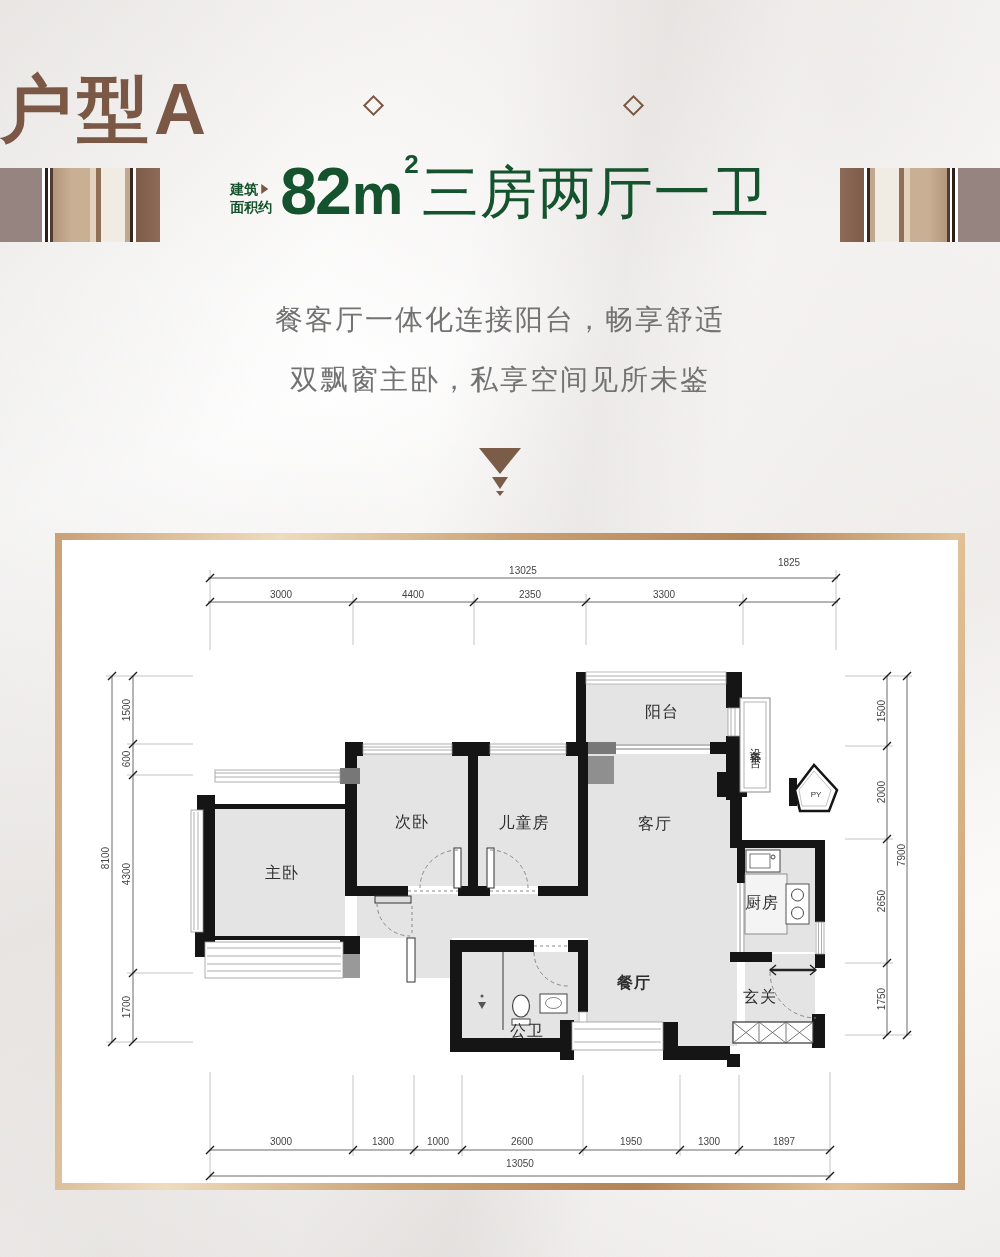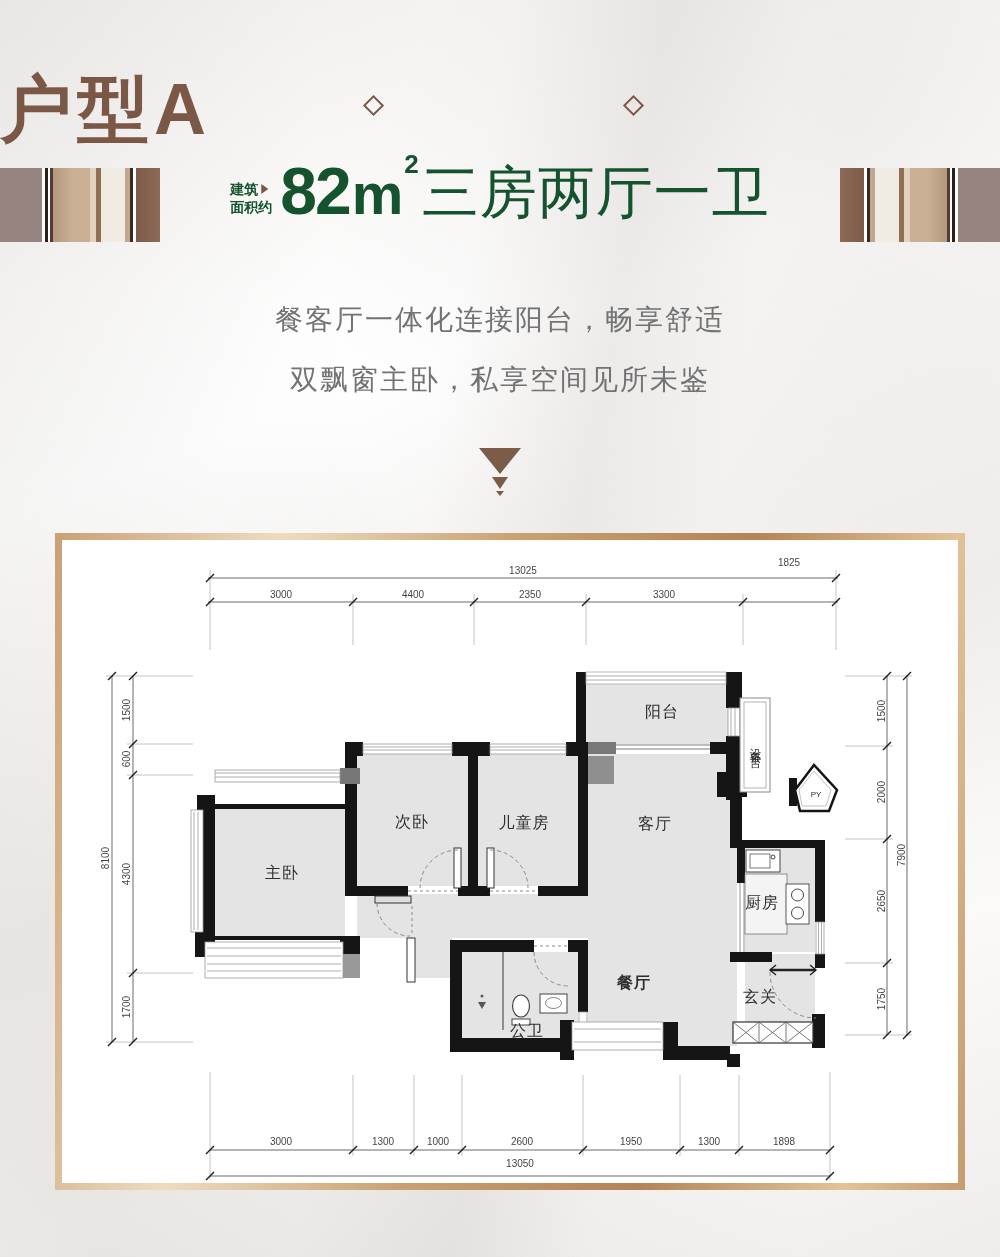--- a/index.html
+++ b/index.html
@@ -270,21 +270,21 @@
 <div class="dim" style="left:530px;top:594px;">2350</div>
 <div class="dim" style="left:664px;top:594px;text-align:right;">3300</div>
 <div class="dim" style="left:789px;top:562px;">1825</div>
 
 <div class="dim" style="left:281px;top:1141px;">3000</div>
 <div class="dim" style="left:383px;top:1141px;">1300</div>
 <div class="dim" style="left:438px;top:1141px;">1000</div>
 <div class="dim" style="left:522px;top:1141px;">2600</div>
 <div class="dim" style="left:631px;top:1141px;">1950</div>
 <div class="dim" style="left:709px;top:1141px;">1300</div>
-<div class="dim" style="left:784px;top:1141px;">1898</div>
+<div class="dim" style="left:784px;top:1141px;">1897</div>
 <div class="dim" style="left:520px;top:1163px;">13050</div>
 
 <div class="dim rot" style="left:126px;top:710px;">1500</div>
 <div class="dim rot" style="left:126px;top:759px;">600</div>
 <div class="dim rot" style="left:126px;top:874px;">4300</div>
 <div class="dim rot" style="left:126px;top:1007px;">1700</div>
 <div class="dim rot" style="left:105px;top:858px;">8100</div>
 
 <div class="dim rot" style="left:881px;top:711px;">1500</div>
 <div class="dim rot" style="left:881px;top:792px;">2000</div>

